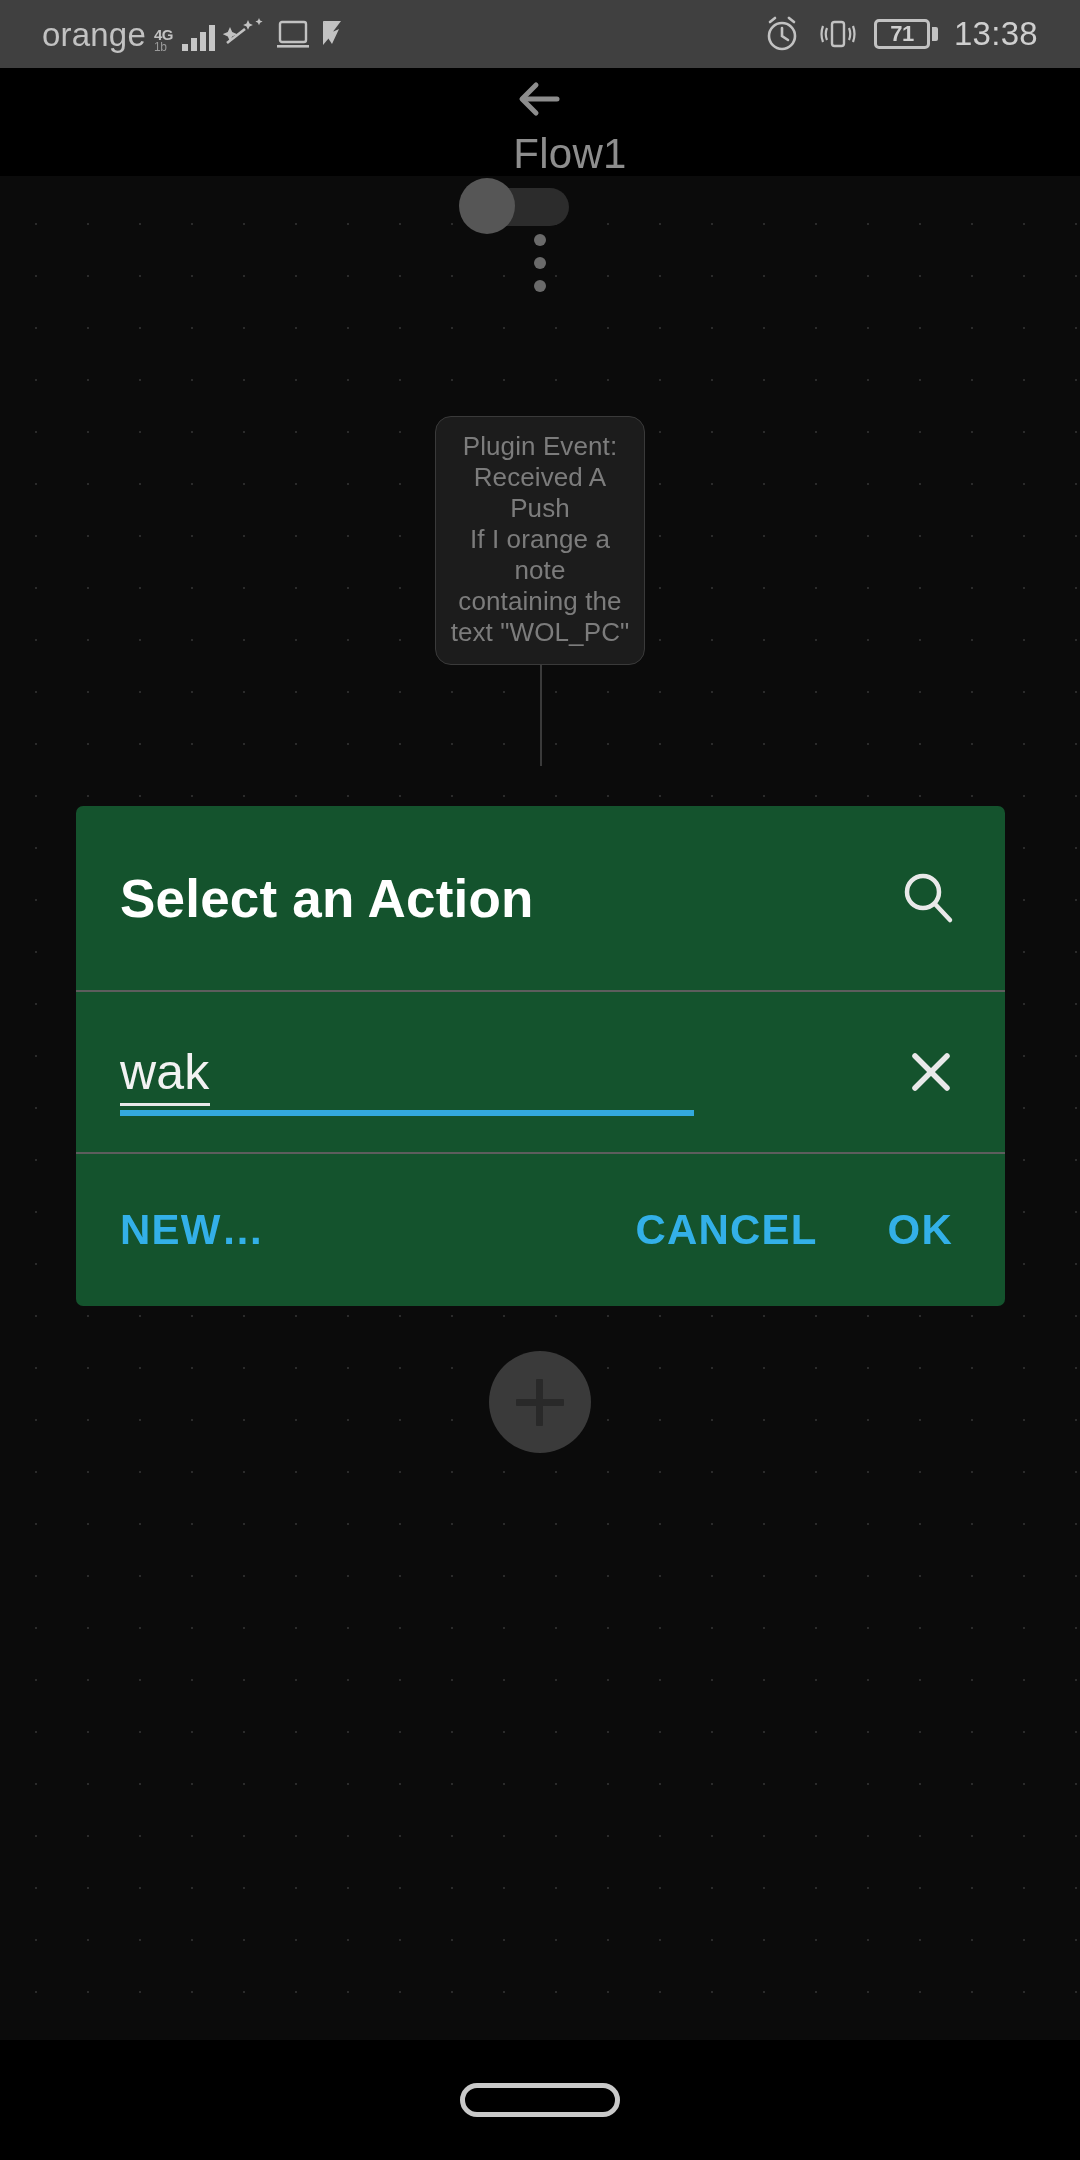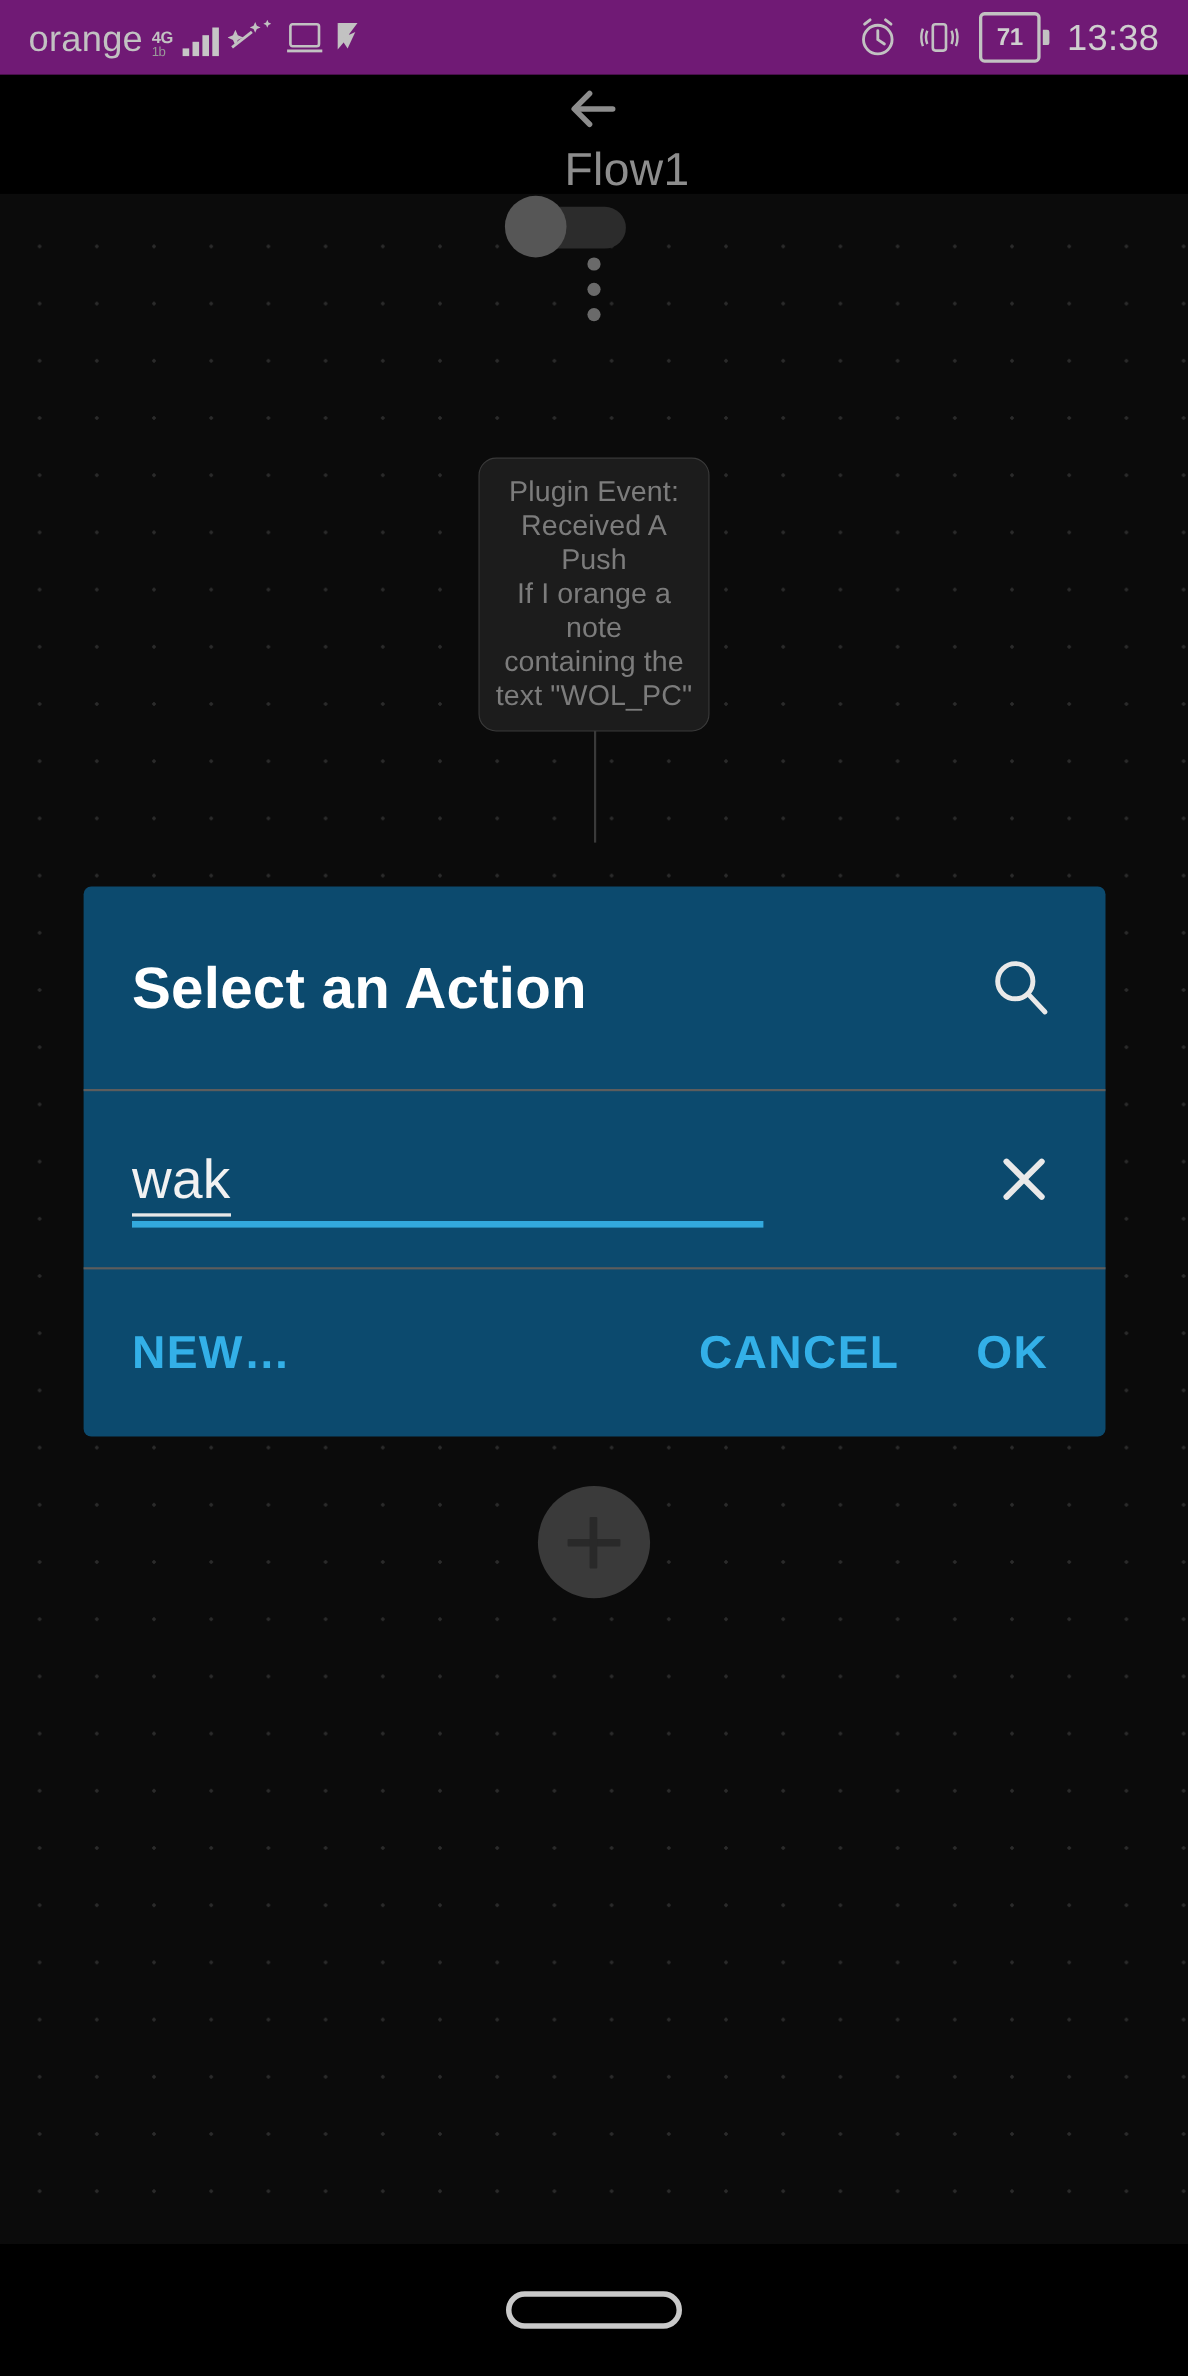--- a/index.html
+++ b/index.html
@@ -7,41 +7,41 @@
     width:1080px; height:2160px;
     background:#000;
     font-family:"Liberation Sans", sans-serif;
     overflow:hidden;
   }
   #screen { position:relative; width:1080px; height:2160px; background:#000; }
 
   
   .statusbar{
     position:absolute; left:0; top:0; width:1080px; height:68px;
-    background:#701a75; display:flex; align-items:center;
-    padding:0 26px; color:#b9b9b9;
+    background:#404040; display:flex; align-items:center;
+    padding:0 42px; color:#b9b9b9;
   }
   .sb-left{ display:flex; align-items:flex-end; gap:8px; }
   .carrier{ font-size:33px; color:#c2c2c2; line-height:1; letter-spacing:.2px; }
   .netstack{ display:flex; flex-direction:column; align-items:flex-start;
              line-height:1; position:relative; top:2px; }
   .net-g{ font-size:15px; font-weight:bold; color:#c2c2c2; letter-spacing:-.5px; }
   .net-sub{ font-size:12px; color:#9a9a9a; letter-spacing:-.5px; margin-top:-1px;}
   .bars{ display:flex; align-items:flex-end; gap:3px; height:26px; margin-left:1px;}
   .bars i{ display:block; width:6px; background:#c6c6c6; }
   .bars i:nth-child(1){ height:7px; }
   .bars i:nth-child(2){ height:13px; }
   .bars i:nth-child(3){ height:19px; }
   .bars i:nth-child(4){ height:26px; }
   .sb-icon{ display:flex; align-items:center; }
   .sb-spacer{ flex:1; }
   .sb-right{ display:flex; align-items:center; gap:16px; }
   .battery{ display:flex; align-items:center; }
   .batt-body{
-    width:56px; height:46px; border:3px solid #c2c2c2; border-radius:5px;
+    width:56px; height:30px; border:3px solid #c2c2c2; border-radius:5px;
     display:flex; align-items:center; justify-content:center;
   }
   .batt-txt{ font-size:22px; color:#cfcfcf; font-weight:bold; letter-spacing:-.5px;}
   .batt-cap{ width:6px; height:14px; background:#c2c2c2; border-radius:0 2px 2px 0; margin-left:2px;}
   .clock{ font-size:33px; color:#cfcfcf; letter-spacing:.3px; }
 
   
   .appbar{
     position:absolute; left:0; top:68px; width:1080px; height:108px;
     background:#000; display:flex; align-items:center; padding:0 44px;
@@ -96,21 +96,21 @@
   .fab::before, .fab::after{
     content:""; position:absolute; background:#292929; border-radius:1px;
   }
   .fab::before{ left:27px; top:48px; width:48px; height:7px; }
   .fab::after{ left:47px; top:28px; width:7px; height:47px; }
 
   
   .scrim{ position:absolute; inset:0; background:transparent; }
   .dialog{
     position:absolute; left:76px; top:806px; width:929px; height:500px;
-    background:#0c4a6e; border-radius:7px; z-index:20;
+    background:#14532d; border-radius:7px; z-index:20;
     display:flex; flex-direction:column;
   }
   .dlg-header{
     height:184px; display:flex; align-items:center;
     padding:0 45px 0 44px;
   }
   .dlg-title{
     font-size:53px; color:#ffffff; font-weight:bold; letter-spacing:.2px;
     flex:1; white-space:nowrap;
   }

